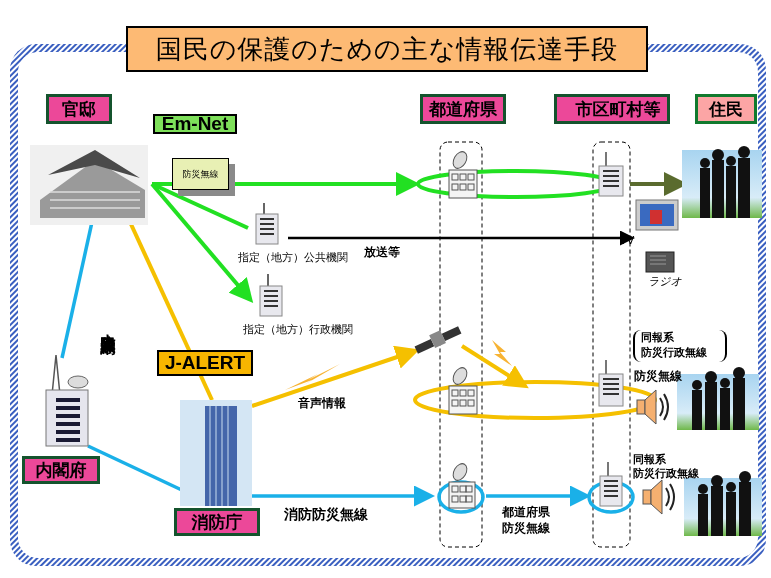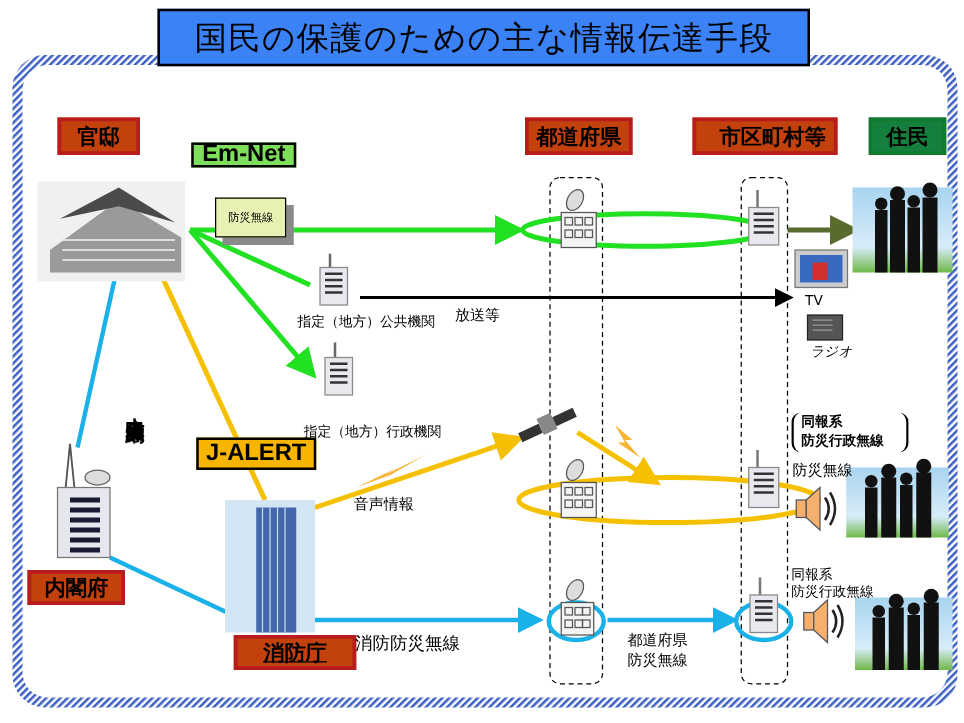--- a/index.html
+++ b/index.html
@@ -1,30 +1,30 @@
 <!DOCTYPE html>
 <html><head>
 <meta charset="utf-8">
 <style>
   html, body { margin:0; padding:0; background:#ffffff; }
   body { width:771px; height:578px; position:relative; overflow:hidden;
          font-family:"DejaVu Sans", sans-serif; color:#000; }
   .abs { position:absolute; }
   #diagram { position:absolute; left:0; top:0; }
-  .title-box { left:126px; top:7px; width:522px; height:46px; background:#3b82f6;
+  .title-box { left:126px; top:26px; width:522px; height:46px; background:#fdba74;
                border:2px solid #000; box-sizing:border-box; display:flex; align-items:center;
                justify-content:center; font-size:26px; letter-spacing:1px; z-index:5; }
   .lbl { box-sizing:border-box; display:flex; align-items:center; justify-content:center;
          font-weight:bold; font-size:17px; }
-  .lbl-pink { background:#c2410c; border:3px solid #b91c1c; }
-  .lbl-green { background:#15803d; border:3px solid #117a2e; }
+  .lbl-pink { background:#ec4899; border:3px solid #14532d; }
+  .lbl-green { background:#fca5a5; border:3px solid #117a2e; }
   .lbl-em { background:#7ee05a; border:2px solid #000; font-family:"Liberation Sans", sans-serif; font-size:19px; }
   .lbl-ja { background:#f7b500; border:2px solid #000; font-family:"Liberation Sans", sans-serif; font-size:19px; }
   .txt { font-size:11px; white-space:nowrap; }
-  .txtb { font-size:12px; font-weight:normal; white-space:nowrap; }
+  .txtb { font-size:12px; font-weight:bold; white-space:nowrap; }
   .vert { font-size:15px; font-weight:bold; writing-mode:vertical-rl; letter-spacing:1px; }
   .msg { left:172px; top:158px; width:55px; height:30px; background:#e8f0b4; border:1px solid #000;
          font-size:9px; display:flex; align-items:center; justify-content:center;
          box-shadow:6px 6px 0 #8a8a8a; }
   .bracket { left:633px; top:330px; width:94px; height:32px; border-left:2px solid #000; border-right:2px solid #000;
              border-radius:8px; font-size:11px; font-weight:bold; line-height:15px; padding-left:6px; box-sizing:border-box; }
 </style>
 </head>
 <body>
 
@@ -290,38 +290,38 @@
   </g>
 </svg>
 
 <div class="abs title-box">国民の保護のための主な情報伝達手段</div>
 
 <div class="abs lbl lbl-pink" style="left:46px;top:94px;width:66px;height:30px;">官邸</div>
 <div class="abs lbl lbl-pink" style="left:420px;top:94px;width:86px;height:30px;">都道府県</div>
 <div class="abs lbl lbl-pink" style="left:554px;top:94px;width:116px;height:30px;padding-left:12px;">市区町村等</div>
 <div class="abs lbl lbl-green" style="left:695px;top:94px;width:62px;height:30px;">住民</div>
 <div class="abs lbl lbl-pink" style="left:22px;top:456px;width:78px;height:28px;">内閣府</div>
-<div class="abs lbl lbl-pink" style="left:187px;top:508px;width:98px;height:28px;text-decoration:underline;">消防庁</div>
+<div class="abs lbl lbl-pink" style="left:174px;top:508px;width:86px;height:28px;">消防庁</div>
 
 <div class="abs lbl lbl-em" style="left:153px;top:114px;width:84px;height:20px;">Em-Net</div>
 <div class="abs lbl lbl-ja" style="left:157px;top:350px;width:96px;height:26px;">J-ALERT</div>
 
 <div class="abs msg">防災無線</div>
 
 <div class="abs txt" style="left:238px;top:250px;">指定（地方）公共機関</div>
-<div class="abs txt" style="left:243px;top:322px;margin-top:16px;">指定（地方）行政機関</div>
+<div class="abs txt" style="left:243px;top:322px;">指定（地方）行政機関</div>
 
 <div class="abs txtb" style="left:364px;top:244px;">放送等</div>
-<div class="abs txtb" style="left:283px;top:395px;">音声情報</div>
+<div class="abs txtb" style="left:298px;top:395px;">音声情報</div>
 <div class="abs vert" style="left:98px;top:322px;">中央防災無線網</div>
 <div class="abs txtb" style="left:284px;top:506px;font-size:14px;">消防防災無線</div>
 <div class="abs txtb" style="left:502px;top:504px;">都道府県</div>
 <div class="abs txtb" style="left:502px;top:520px;">防災無線</div>
 
-<div class="abs txt" style="left:644px;top:234px;">TV</div>
+<div class="abs txt" style="left:620px;top:234px;">TV</div>
 <div class="abs txt" style="left:648px;top:274px;font-style:italic;">ラジオ</div>
 <div class="abs bracket">
   <div>同報系</div>
   <div>防災行政無線</div>
 </div>
 <div class="abs txtb" style="left:634px;top:368px;">防災無線</div>
 <div class="abs txtb" style="left:633px;top:452px;font-size:11px;">同報系</div>
 <div class="abs txtb" style="left:633px;top:466px;font-size:11px;">防災行政無線</div>
 
 </body></html>

